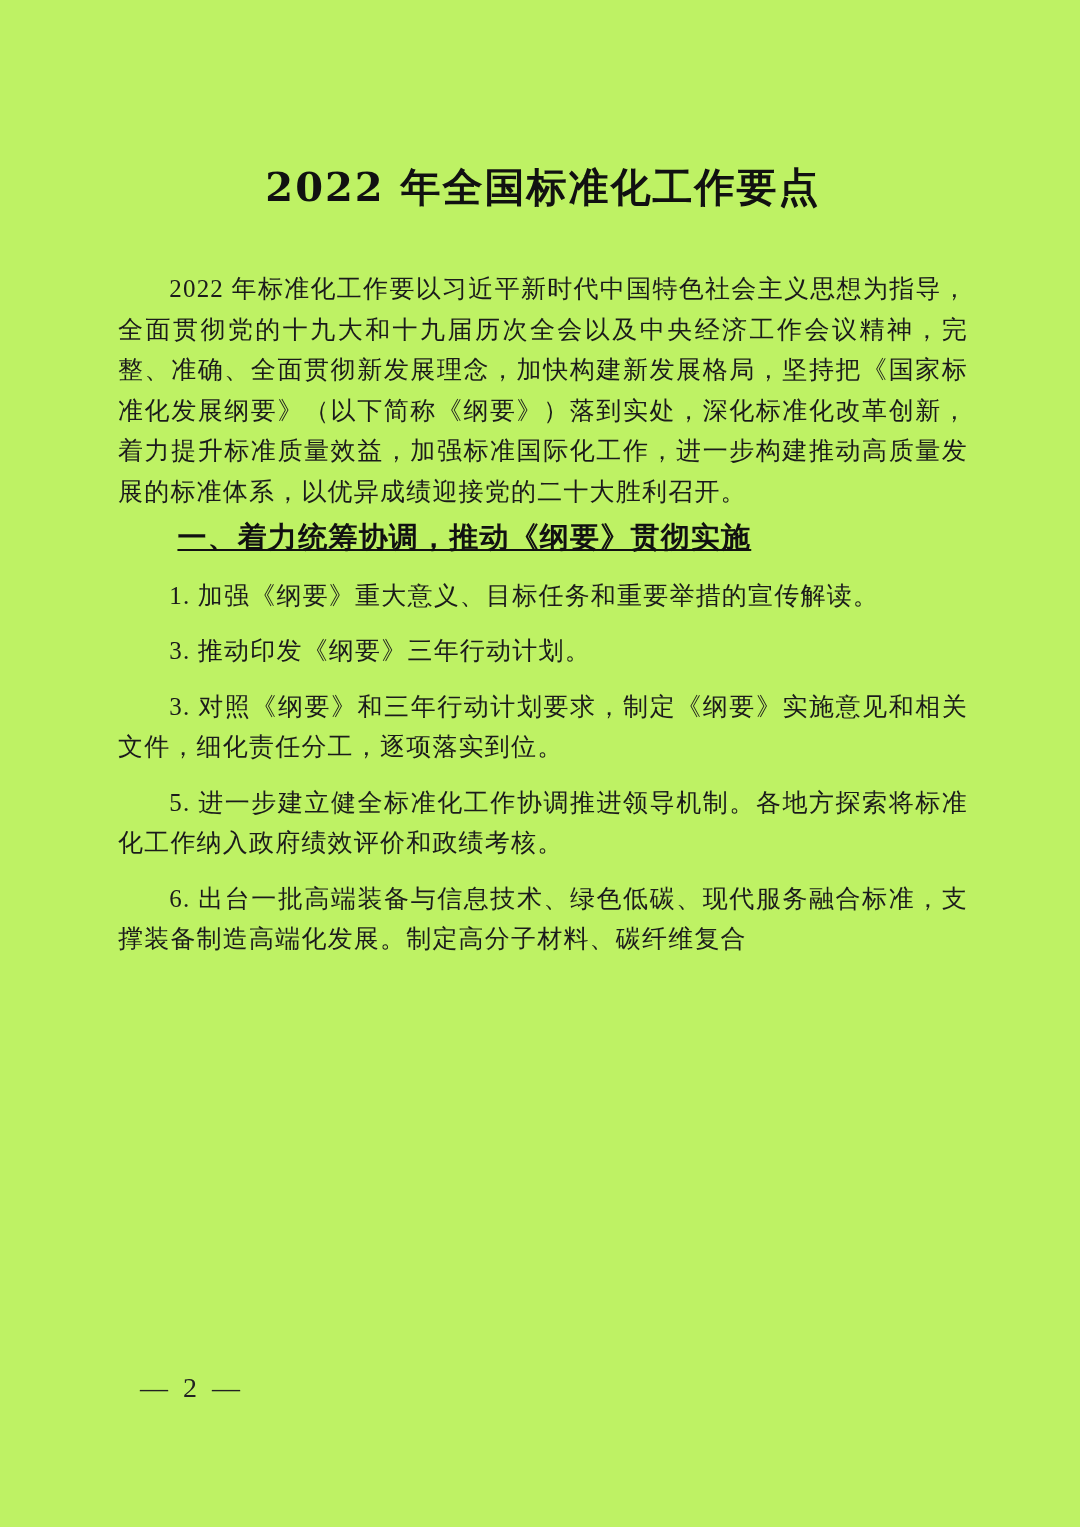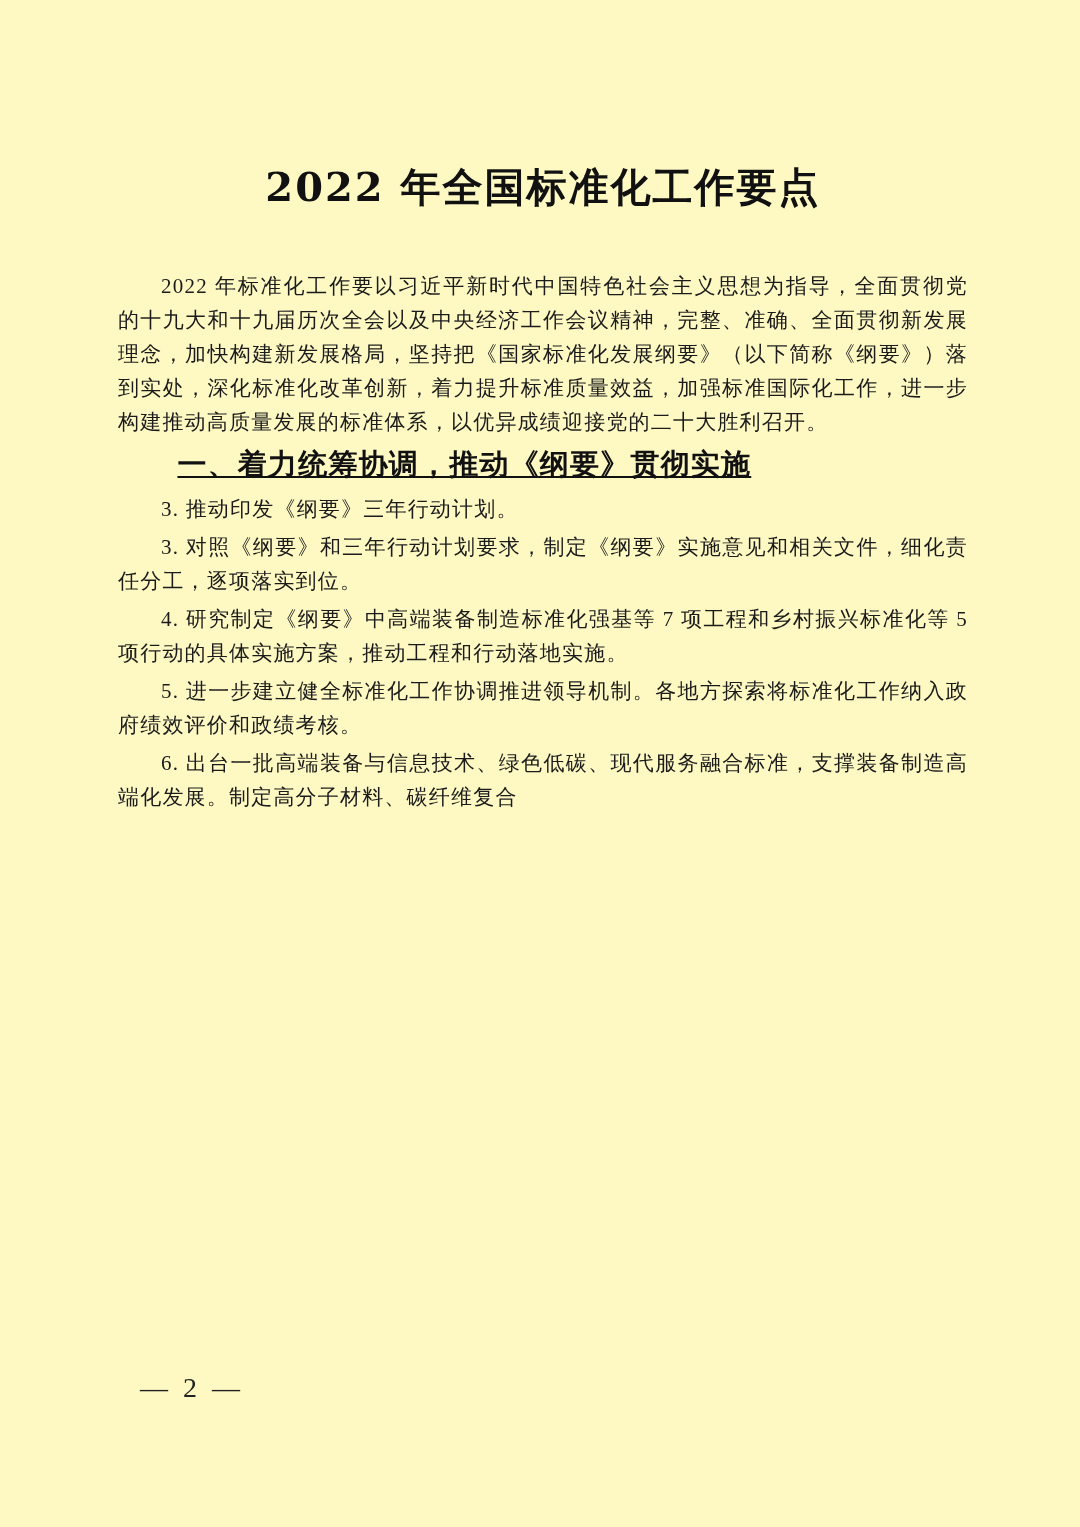--- a/index.html
+++ b/index.html
@@ -14,43 +14,43 @@
     color: #1a1a1a;
     position: relative;
     overflow: hidden;
   }
   .page {
     position: absolute;
     left: 0;
     top: 0;
     width: 1080px;
     height: 1527px;
-    background: #fef9c3;
+    background: #bef264;
   }
   .content {
     position: absolute;
     left: 118px;
     top: 160px;
     width: 850px;
   }
   .doc-title {
     font-family: "DejaVu Serif", "Liberation Serif", serif;
     font-weight: bold;
     font-size: 40px;
     letter-spacing: 2px;
     text-align: center;
     margin: 0 0 54px 0;
     color: #111;
   }
   .para {
-    font-size: 21px;
+    font-size: 25px;
     line-height: 1.62;
     text-align: justify;
     text-justify: inter-ideograph;
-    margin: 4px 0 2px 0;
+    margin: 15px 0 2px 0;
     letter-spacing: 1.2px;
     color: #1b1b1b;
     font-family: Liberation Serif, serif;
   }
   .para.indent {
     text-indent: 2.05em;
   }
   .section-head {
     font-size: 29px;
     line-height: 1.62;
@@ -82,26 +82,26 @@
 
 <div class="page">
   <div class="content">
 
     <h1 class="doc-title">2022 年全国标准化工作要点</h1>
 
     <p class="para indent">2022 年标准化工作要以习近平新时代中国特色社会主义思想为指导，全面贯彻党的十九大和十九届历次全会以及中央经济工作会议精神，完整、准确、全面贯彻新发展理念，加快构建新发展格局，坚持把《国家标准化发展纲要》（以下简称《纲要》）落到实处，深化标准化改革创新，着力提升标准质量效益，加强标准国际化工作，进一步构建推动高质量发展的标准体系，以优异成绩迎接党的二十大胜利召开。</p>
 
     <p class="section-head">一、着力统筹协调，推动《纲要》贯彻实施</p>
 
+    <p class="para indent">1. 加强《纲要》重大意义、目标任务和重要举措的宣传解读。</p>
 
     <p class="para indent">3. 推动印发《纲要》三年行动计划。</p>
 
     <p class="para indent">3. 对照《纲要》和三年行动计划要求，制定《纲要》实施意见和相关文件，细化责任分工，逐项落实到位。</p>
 
-    <p class="para indent">4. 研究制定《纲要》中高端装备制造标准化强基等 7 项工程和乡村振兴标准化等 5 项行动的具体实施方案，推动工程和行动落地实施。</p>
 
     <p class="para indent">5. 进一步建立健全标准化工作协调推进领导机制。各地方探索将标准化工作纳入政府绩效评价和政绩考核。</p>
 
 
     <p class="para indent">6. 出台一批高端装备与信息技术、绿色低碳、现代服务融合标准，支撑装备制造高端化发展。制定高分子材料、碳纤维复合</p>
 
   </div>
 
   <div class="footer">
     <span class="page-number">— 2 —</span>

